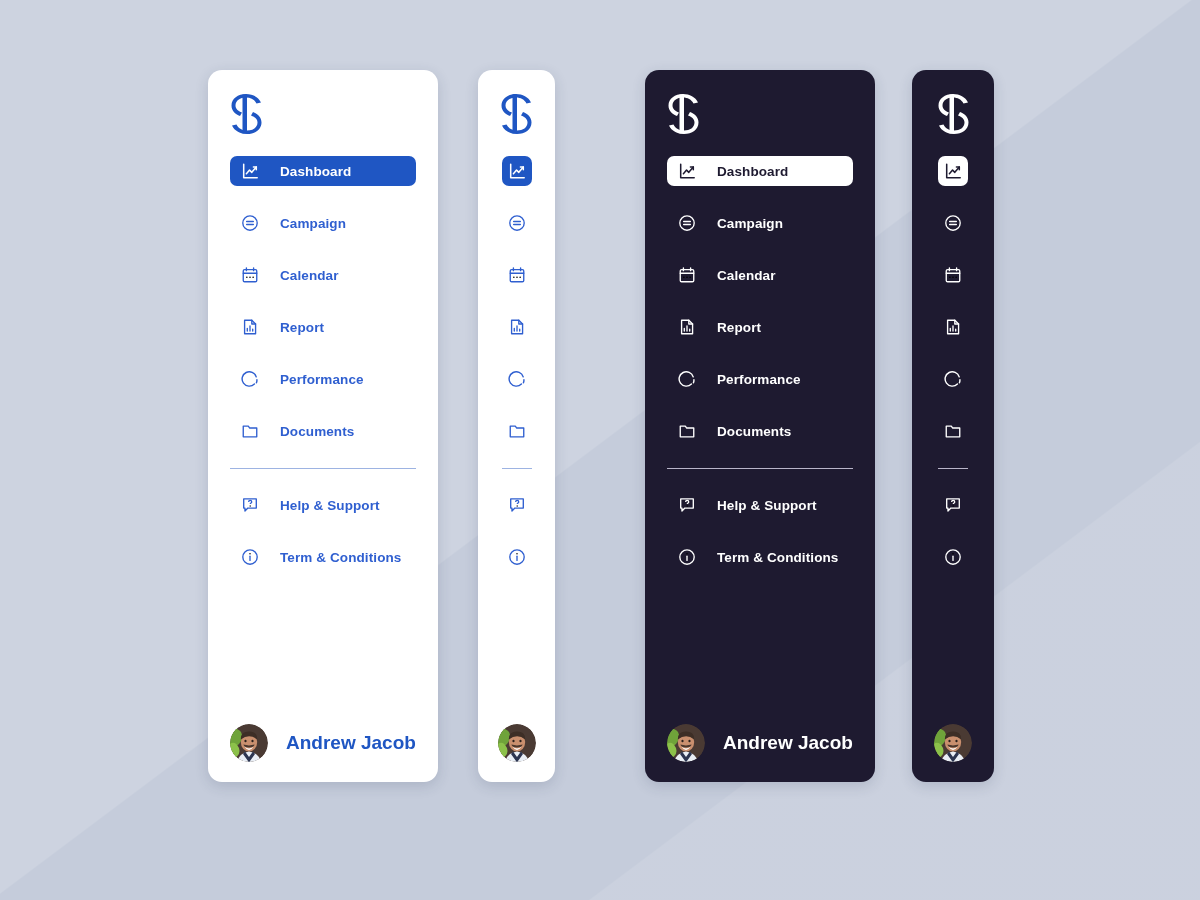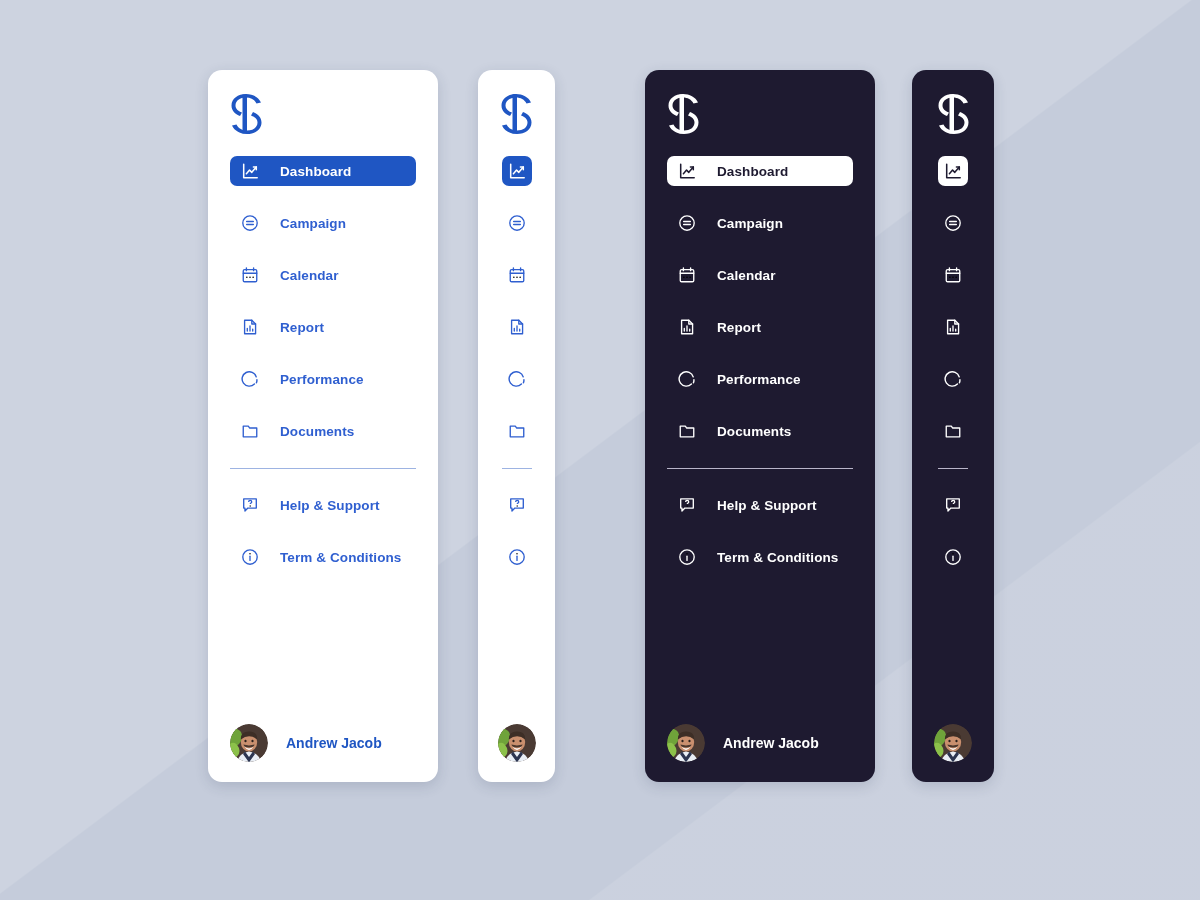--- a/index.html
+++ b/index.html
@@ -93,21 +93,21 @@
   .expanded .divider { margin:19px 22px 21px 22px; }
   .collapsed .divider { margin:19px auto 21px auto; width:30px; }
   .light .divider { background:#9db3e2; }
   .dark .divider  { background:#b9b5c9; }
 
   
   .user { position:absolute; bottom:20px; display:flex; align-items:center; }
   .expanded .user { left:22px; }
   .collapsed .user { left:0; width:100%; justify-content:center; }
   .avatar { width:38px; height:38px; border-radius:50%; overflow:hidden; flex:0 0 38px; display:block; }
-  .user .uname { margin-left:18px; font-size:14px; font-weight:600; white-space:nowrap; }
+  .user .uname { margin-left:18px; font-size:19px; font-weight:600; white-space:nowrap; }
   .light .user .uname { color:#1f56c3; }
   .dark  .user .uname { color:#ffffff; }
 </style>
 </head>
 <body>
 
 <div id="backdrop">
   <div class="band band-a"></div>
   <div class="band band-b"></div>
 </div>

